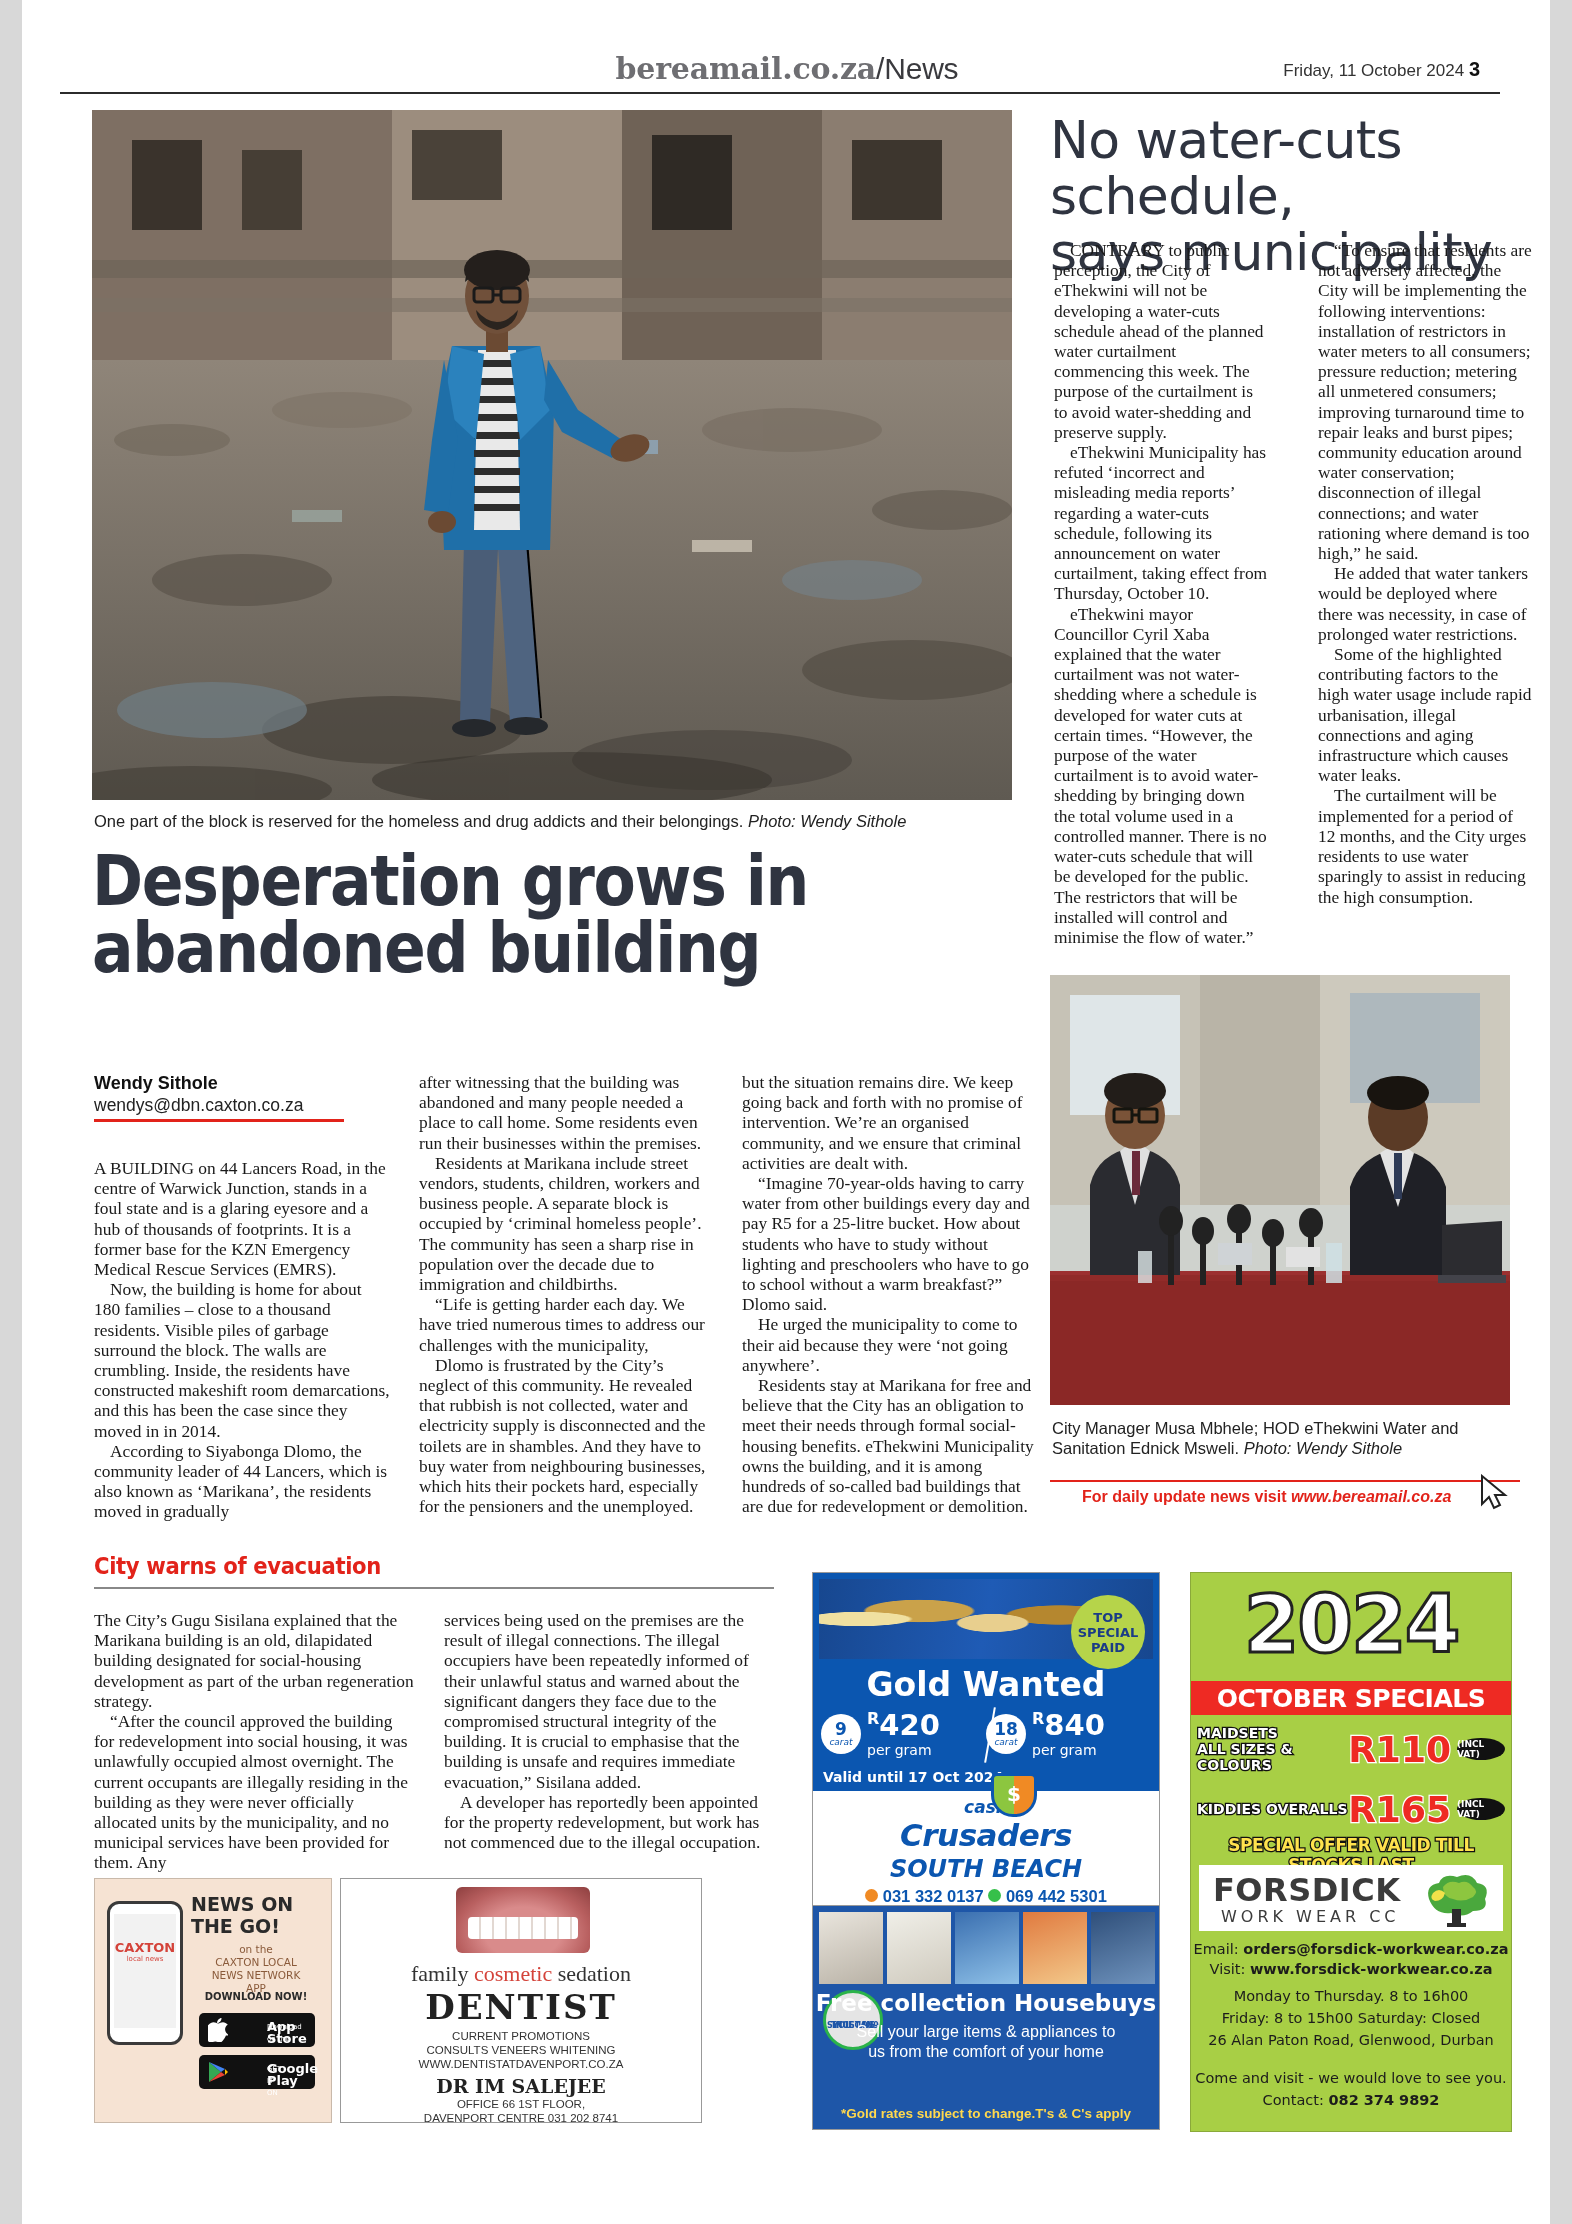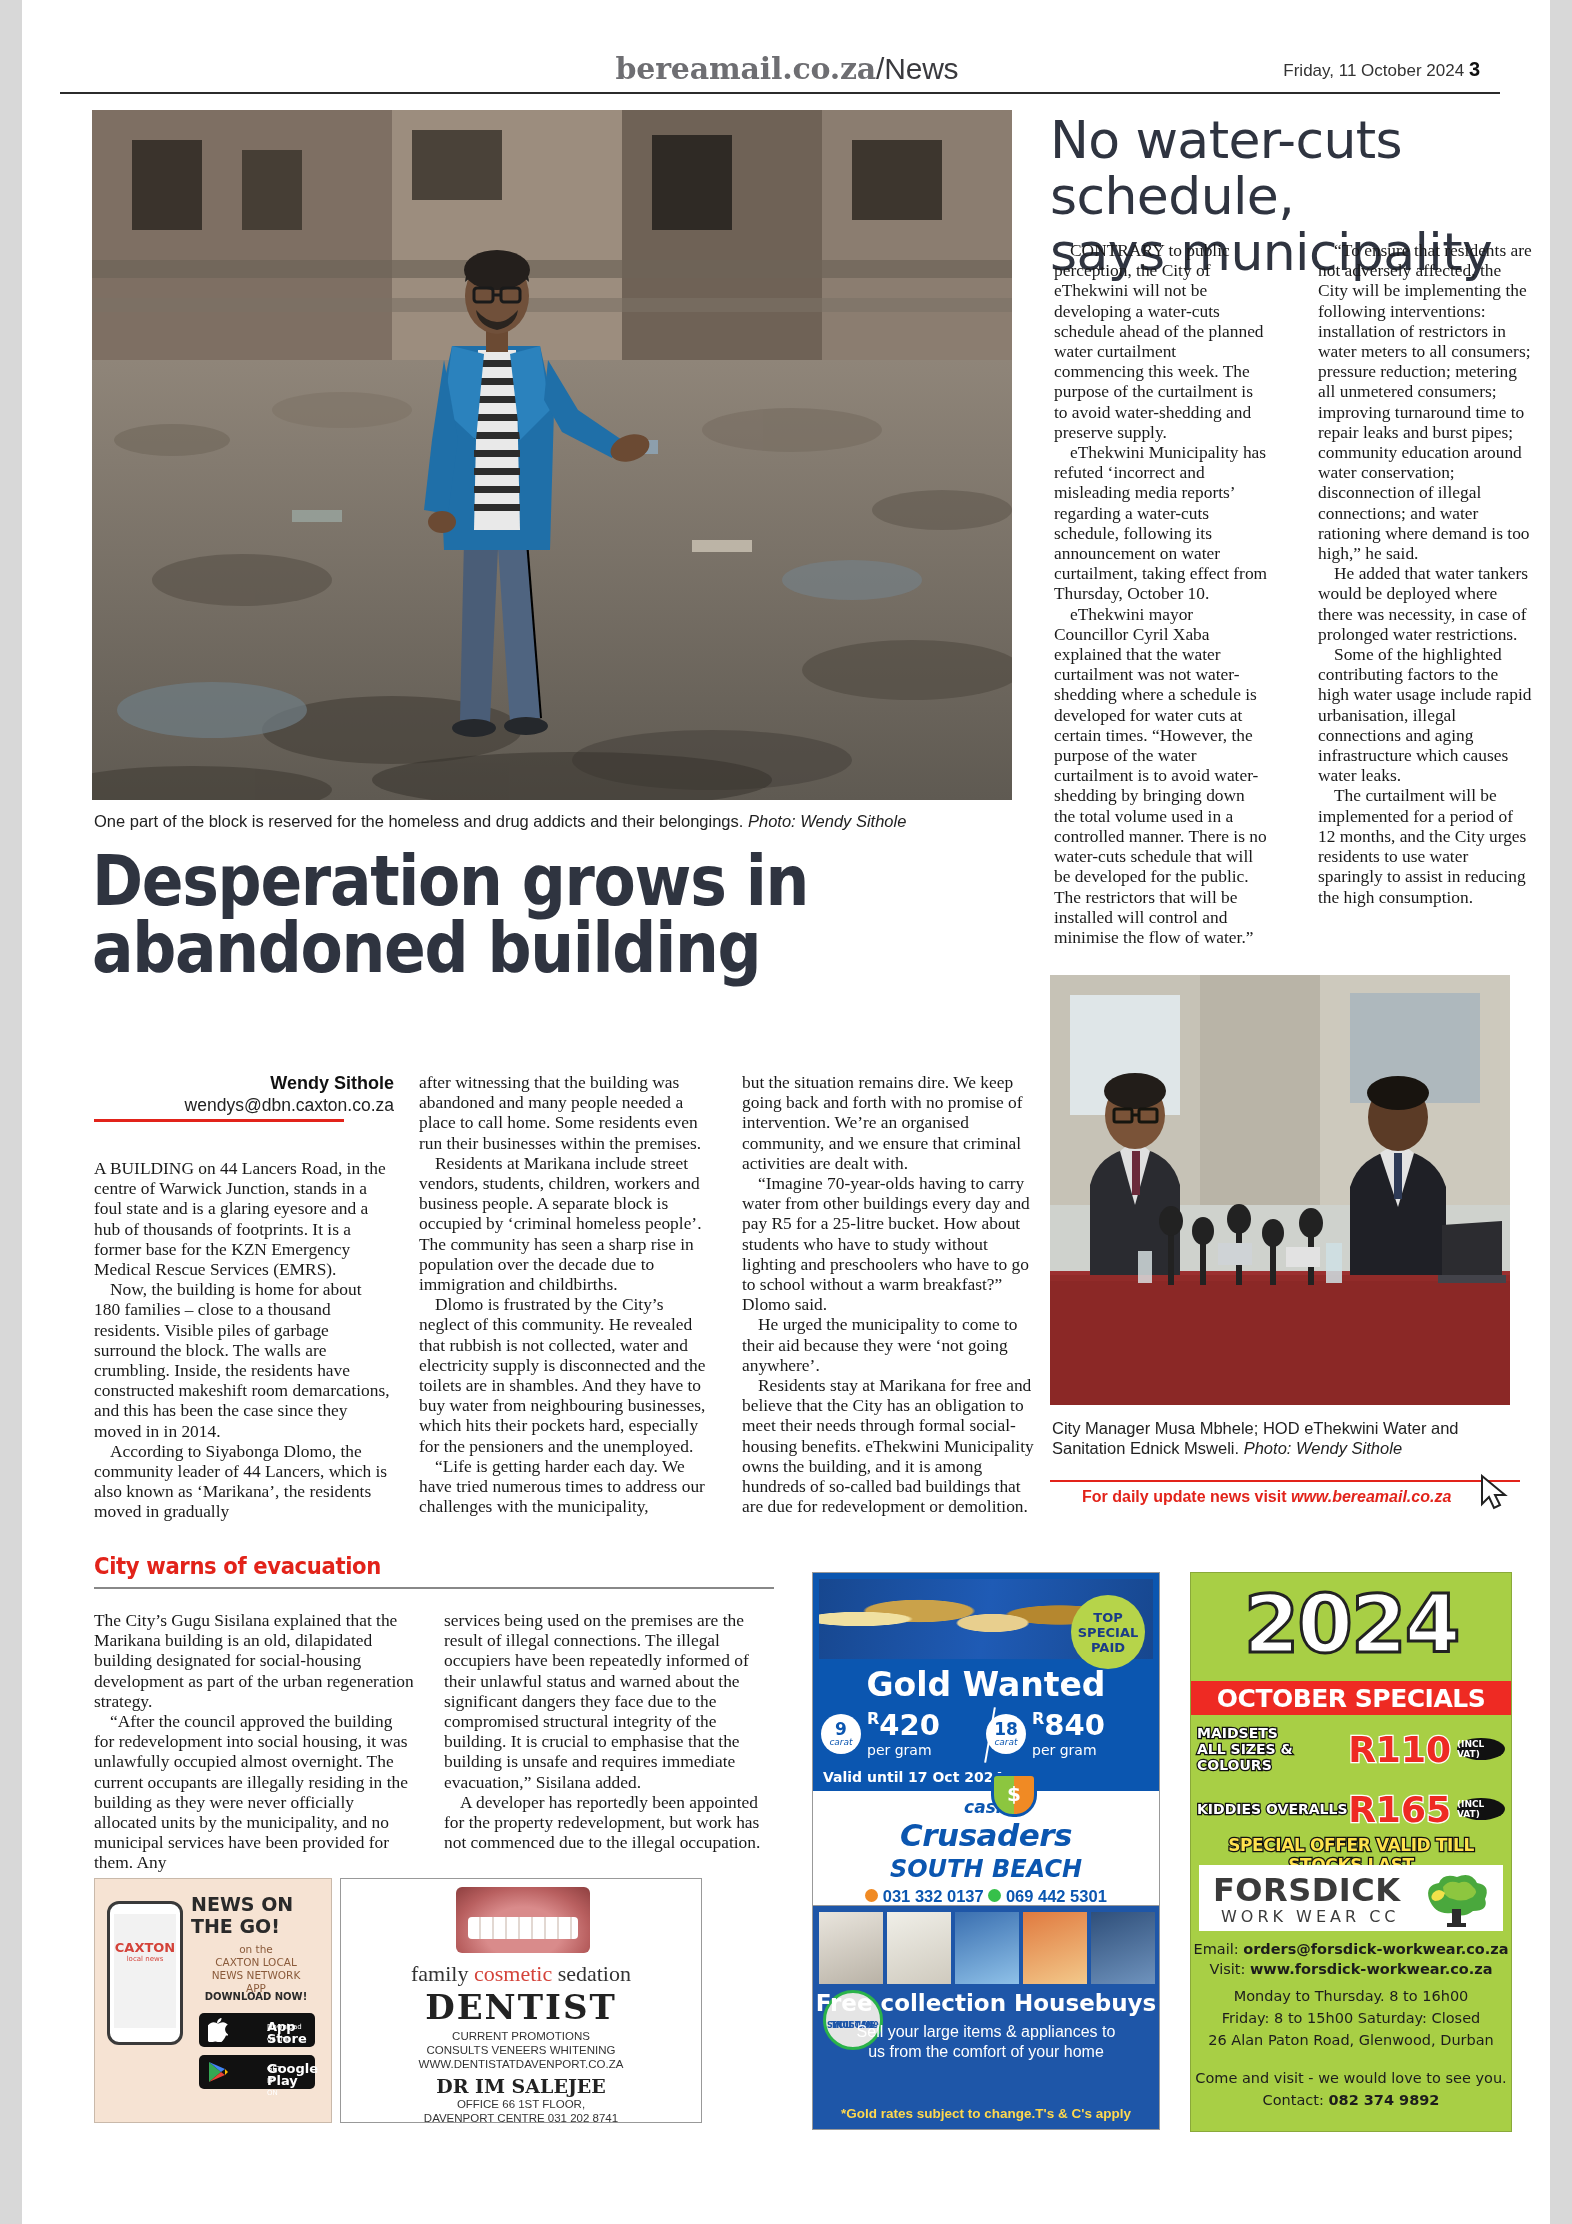--- a/index.html
+++ b/index.html
@@ -42,21 +42,21 @@
   
   .main-head {
     position:absolute; left:70px; top:848px; width:880px;
     font-family:"DejaVu Sans", sans-serif; font-weight:bold;
     font-size:70px; line-height:0.96; color:#2f3440;
     letter-spacing:-1.5px; transform:scaleX(.88); transform-origin:left top;
   }
 
   
   .byline { position:absolute; left:72px; top:1073px; width:300px;
-            font-family:"Liberation Sans", sans-serif;text-align:right; }
+            font-family:"Liberation Sans", sans-serif; }
   .byline .nm { font-size:18px; font-weight:bold; color:#111; }
   .byline .em { font-size:17.5px; color:#222; margin-top:1px; }
   .byline .rule { width:250px; height:2.5px; background:#e2231a; margin-top:3px; }
 
   
   .bodycol {
     position:absolute; font-family:"Liberation Serif", serif;
     font-size:17.4px; line-height:20.2px; color:#1a1a1a; text-align:left;
   }
   .bodycol p { margin:0; text-indent:16px; }
@@ -393,22 +393,22 @@
   </div>
 
   <div class="bodycol" id="col1">
       <p class="noind">A BUILDING on 44 Lancers Road, in the centre of Warwick Junction, stands in a foul state and is a glaring eyesore and a hub of thousands of footprints. It is a former base for the KZN Emergency Medical Rescue Services (EMRS).</p>
       <p>Now, the building is home for about 180 families – close to a thousand residents. Visible piles of garbage surround the block. The walls are crumbling. Inside, the residents have constructed makeshift room demarcations, and this has been the case since they moved in in 2014.</p>
       <p>According to Siyabonga Dlomo, the community leader of 44 Lancers, which is also known as ‘Marikana’, the residents moved in gradually</p>
     </div>
   <div class="bodycol" id="col2">
       <p class="noind">after witnessing that the building was abandoned and many people needed a place to call home. Some residents even run their businesses within the premises.</p>
       <p>Residents at Marikana include street vendors, students, children, workers and business people. A separate block is occupied by ‘criminal homeless people’. The community has seen a sharp rise in population over the decade due to immigration and childbirths.</p>
+      <p>“Life is getting harder each day. We have tried numerous times to address our challenges with the municipality,</p>
       <p>Dlomo is frustrated by the City’s neglect of this community. He revealed that rubbish is not collected, water and electricity supply is disconnected and the toilets are in shambles. And they have to buy water from neighbouring businesses, which hits their pockets hard, especially for the pensioners and the unemployed.</p>
-      <p>“Life is getting harder each day. We have tried numerous times to address our challenges with the municipality,</p>
     </div>
   <div class="bodycol" id="col3">
       <p class="noind">but the situation remains dire. We keep going back and forth with no promise of intervention. We’re an organised community, and we ensure that criminal activities are dealt with.</p>
       <p>“Imagine 70-year-olds having to carry water from other buildings every day and pay R5 for a 25-litre bucket. How about students who have to study without lighting and preschoolers who have to go to school without a warm breakfast?” Dlomo said.</p>
       <p>He urged the municipality to come to their aid because they were ‘not going anywhere’.</p>
       <p>Residents stay at Marikana for free and believe that the City has an obligation to meet their needs through formal social-housing benefits. eThekwini Municipality owns the building, and it is among hundreds of so-called bad buildings that are due for redevelopment or demolition.</p>
     </div>
 
   <h2 class="r-head">
     <div>No water-cuts schedule,</div>

